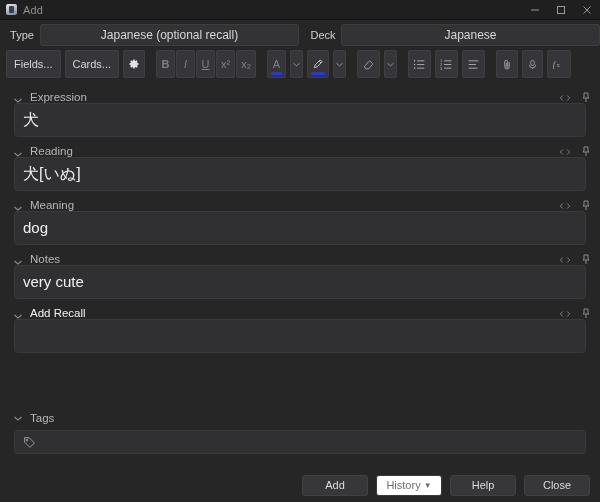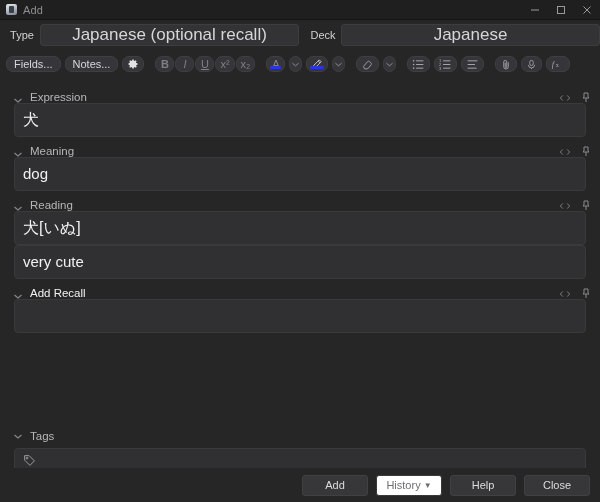--- a/index.html
+++ b/index.html
@@ -40,33 +40,33 @@
     display: flex; align-items: center;
     height: 24px; margin: 3px 0 0 4px; gap: 0;
   }
   .td-label {
     font-size: 11px; color: #d2d2d4;
     width: 36px; text-align: center; flex: none;
   }
   .td-btn {
     flex: 1 1 0; height: 22px;
     background: #333335; border: 1px solid #3d3d3f; border-radius: 3px;
-    font-size: 17px; color: #d6d6d8;
+    font-size: 12px; color: #d6d6d8;
     display: flex; align-items: center; justify-content: center;
   }
   .td-gap { width: 6px; flex: none; }
 
   
   .toolbar {
     display: flex; align-items: center;
     height: 22px; margin: 6px 6px 0 6px; gap: 4px;
   }
   .tb-btn {
-    height: 16px; min-width: 20px; padding: 0 4px;
-    background: #36363a; border: 1px solid #3f3f43; border-radius: 7px;
+    height: 28px; min-width: 20px; padding: 0 4px;
+    background: #36363a; border: 1px solid #3f3f43; border-radius: 2px;
     display: flex; align-items: center; justify-content: center;
     font-size: 11px; color: #d7d7d9; position: relative;
   }
   .tb-btn.text { padding: 0 7px; font-size: 11px; }
   .tb-btn.fmt { font-size: 11px; color: #808084; min-width: 19px; }
   .tb-btn.fmt.u { text-decoration: underline; }
   .tb-btn.fmt.i { font-style: italic; }
   .tb-btn.fmt.b { font-weight: bold; }
   .tb-sep { width: 3px; }
   .tb-btn .ul {
@@ -98,21 +98,21 @@
     margin: 0 14px; min-height: 34px;
     background: #303032; border: 1px solid #3a3a3c; border-radius: 4px;
     display: flex; align-items: center;
     padding: 2px 8px;
     font-size: 15px; color: #f0f0f2; line-height: 1.25;
   }
   .fbox.jp { font-size: 16px; }
   .fbox.empty { min-height: 34px; }
 
   
-  .tags-wrap { position: absolute; left: 0; right: 0; top: 426px; }
+  .tags-wrap { position: absolute; left: 0; right: 0; top: 408px; }
   .tags-head { display: flex; align-items: center; height: 20px; padding: 0 0 0 14px; }
   .tags-box {
     margin: 2px 14px 0 14px; height: 24px;
     background: #303032; border: 1px solid #3a3a3c; border-radius: 4px;
     display: flex; align-items: center; padding: 0 8px;
   }
   .tag-icon { color: #9b9b9f; display: flex; align-items: center; }
   .tag-icon svg { display: block; }
 
   
@@ -160,21 +160,21 @@
 <div class="typedeck">
   <div class="td-label">Type</div>
   <div class="td-btn">Japanese (optional recall)</div>
   <div class="td-gap"></div>
   <div class="td-label">Deck</div>
   <div class="td-btn">Japanese</div>
 </div>
 
 <div class="toolbar">
   <div class="tb-btn text">Fields...</div>
-  <div class="tb-btn text">Notes...</div>
+  <div class="tb-btn text">Cards...</div>
   <div class="tb-btn">
     <svg width="12" height="12" viewBox="0 0 16 16" fill="#e2e2e4">
       <path d="M8 5.2A2.8 2.8 0 1 0 8 10.8 2.8 2.8 0 0 0 8 5.2zm0 4.3a1.5 1.5 0 1 1 0-3 1.5 1.5 0 0 1 0 3z"></path>
       <path d="M14 8.9v-1.8l-1.6-.3a4.8 4.8 0 0 0-.5-1.2l.9-1.3-1.3-1.3-1.3.9a4.8 4.8 0 0 0-1.2-.5L8.9 2H7.1l-.3 1.4a4.8 4.8 0 0 0-1.2.5l-1.3-.9-1.3 1.3.9 1.3a4.8 4.8 0 0 0-.5 1.2L2 7.1v1.8l1.4.3c.1.4.3.8.5 1.2l-.9 1.3 1.3 1.3 1.3-.9c.4.2.8.4 1.2.5l.3 1.4h1.8l.3-1.4c.4-.1.8-.3 1.2-.5l1.3.9 1.3-1.3-.9-1.3c.2-.4.4-.8.5-1.2L14 8.9z"></path>
     </svg>
   </div>
   <div class="tb-sep"></div>
   <div class="tb-grp">
     <div class="tb-btn fmt b">B</div>
     <div class="tb-btn fmt i">I</div>
@@ -292,66 +292,88 @@
     <div class="fbox jp">犬</div>
   </div>
 
   <div>
     <div class="fhead">
       <div class="fcaret">
         <svg width="8" height="5" viewBox="0 0 8 5">
             <path d="M0.5 1 L4 4 L7.5 1" fill="none" stroke="currentColor" stroke-width="1.1"></path>
           </svg>
       </div>
-      <div class="fname">Meaning</div>
+      <div class="fname">Reading</div>
       <div class="fhead-icons">
         <span class="fi">
           <svg width="12" height="8" viewBox="0 0 14 9" fill="none" stroke="currentColor" stroke-width="1">
               <path d="M4.5 1.5 L1.5 4.5 L4.5 7.5"></path>
               <path d="M9.5 1.5 L12.5 4.5 L9.5 7.5"></path>
             </svg>
         </span>
         <span class="fi">
           <svg width="8" height="11" viewBox="0 0 8 11" fill="none" stroke="currentColor" stroke-width="1">
               <path d="M2 1h4v4l1 1H1l1-1z"></path>
               <line x1="4" y1="6" x2="4" y2="10"></line>
             </svg>
         </span>
       </div>
     </div>
-    <div class="fbox">dog</div>
+    <div class="fbox jp">犬[いぬ]</div>
   </div>
 
   <div>
     <div class="fhead">
       <div class="fcaret">
         <svg width="8" height="5" viewBox="0 0 8 5">
             <path d="M0.5 1 L4 4 L7.5 1" fill="none" stroke="currentColor" stroke-width="1.1"></path>
           </svg>
       </div>
-      <div class="fname">Reading</div>
+      <div class="fname">Meaning</div>
       <div class="fhead-icons">
         <span class="fi">
           <svg width="12" height="8" viewBox="0 0 14 9" fill="none" stroke="currentColor" stroke-width="1">
               <path d="M4.5 1.5 L1.5 4.5 L4.5 7.5"></path>
               <path d="M9.5 1.5 L12.5 4.5 L9.5 7.5"></path>
             </svg>
         </span>
         <span class="fi">
           <svg width="8" height="11" viewBox="0 0 8 11" fill="none" stroke="currentColor" stroke-width="1">
               <path d="M2 1h4v4l1 1H1l1-1z"></path>
               <line x1="4" y1="6" x2="4" y2="10"></line>
             </svg>
         </span>
       </div>
     </div>
-    <div class="fbox jp">犬[いぬ]</div>
+    <div class="fbox">dog</div>
   </div>
 
   <div>
+    <div class="fhead">
+      <div class="fcaret">
+        <svg width="8" height="5" viewBox="0 0 8 5">
+            <path d="M0.5 1 L4 4 L7.5 1" fill="none" stroke="currentColor" stroke-width="1.1"></path>
+          </svg>
+      </div>
+      <div class="fname">Notes</div>
+      <div class="fhead-icons">
+        <span class="fi">
+          <svg width="12" height="8" viewBox="0 0 14 9" fill="none" stroke="currentColor" stroke-width="1">
+              <path d="M4.5 1.5 L1.5 4.5 L4.5 7.5"></path>
+              <path d="M9.5 1.5 L12.5 4.5 L9.5 7.5"></path>
+            </svg>
+        </span>
+        <span class="fi">
+          <svg width="8" height="11" viewBox="0 0 8 11" fill="none" stroke="currentColor" stroke-width="1">
+              <path d="M2 1h4v4l1 1H1l1-1z"></path>
+              <line x1="4" y1="6" x2="4" y2="10"></line>
+            </svg>
+        </span>
+      </div>
+    </div>
     <div class="fbox">very cute</div>
   </div>
 
   <div>
     <div class="fhead">
       <div class="fcaret">
         <svg width="8" height="5" viewBox="0 0 8 5">
             <path d="M0.5 1 L4 4 L7.5 1" fill="none" stroke="currentColor" stroke-width="1.1"></path>
           </svg>
       </div>

